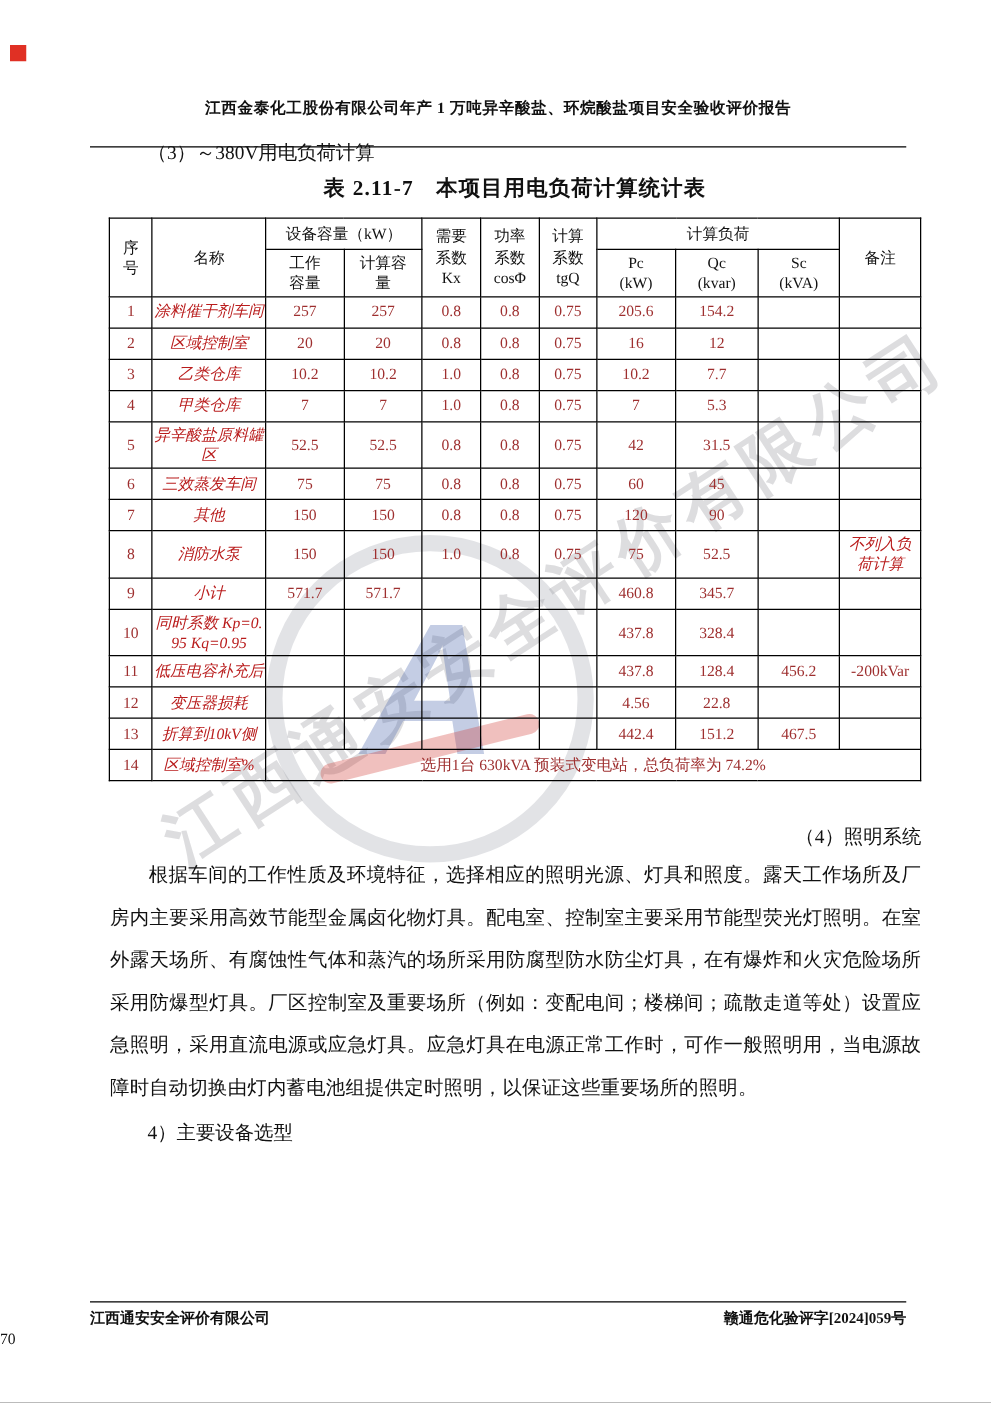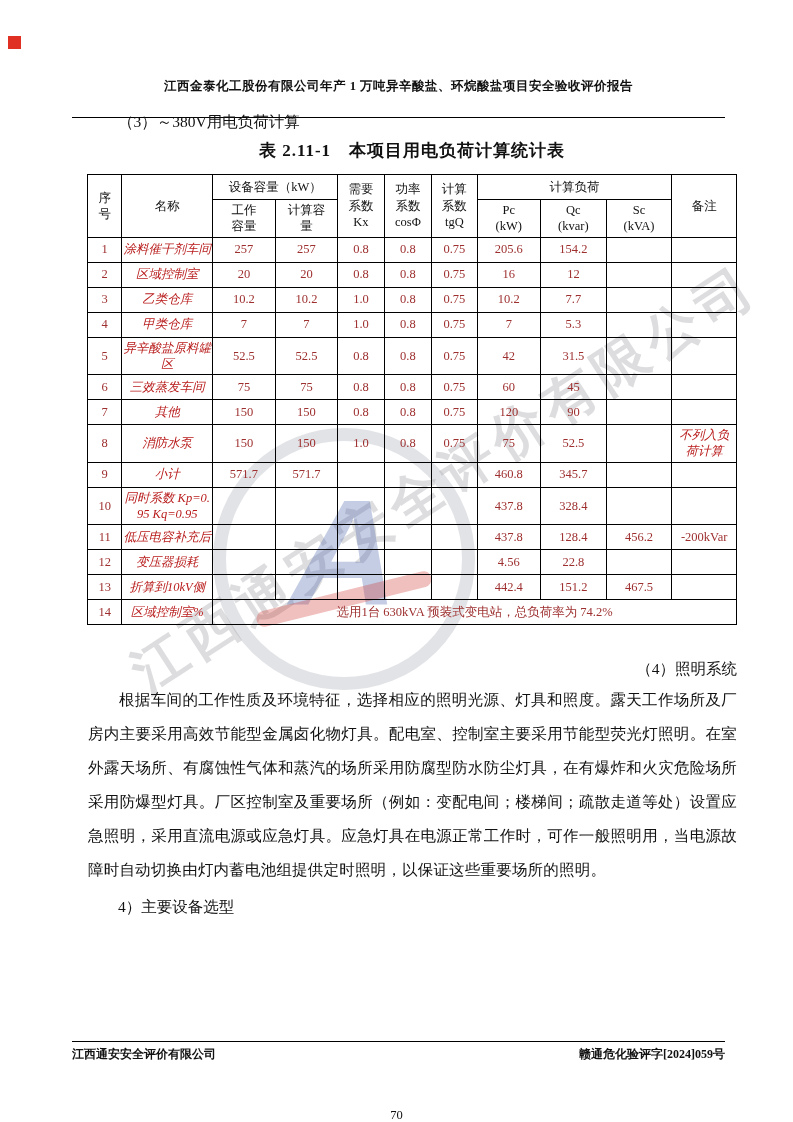--- a/index.html
+++ b/index.html
@@ -66,42 +66,42 @@
   }
   .h4b { font-size:15.5px; text-indent:2em; margin:2px 0 0 0; line-height:34px; }
 
   
   .doc-footer {
     position:absolute; left:72px; right:68px; top:1041px; z-index:2;
     border-top:1.6px solid #000; padding-top:4px;
     display:flex; justify-content:space-between;
     font-size:12px; font-weight:bold;
   }
-  .page-number { position:absolute; top:1108px; left:0; right:0; text-align:center; font-size:12.5px; z-index:2; }
+  .page-number { position:absolute; top:1064px; left:0; right:0; font-size:12.5px; z-index:2; }
 </style>
 </head>
 <body>
 
 <div class="page">
 
   <div class="corner-mark"></div>
 
   <div class="wm wm-diag">江西通安安全评价有限公司</div>
   <div class="wm wm-logo">
     <div class="wm-logo-letter">A</div>
     <div class="wm-logo-swoosh"></div>
   </div>
 
   <div class="doc-header">江西金泰化工股份有限公司年产 1 万吨异辛酸盐、环烷酸盐项目安全验收评价报告</div>
 
   <div class="content">
 
     <div class="h3">（3）～380V用电负荷计算</div>
 
-    <div class="table-title">表 2.11-1　本项目用电负荷计算统计表</div>
+    <div class="table-title">表 2.11-7　本项目用电负荷计算统计表</div>
 
     <table class="load">
       <colgroup>
         <col style="width:34px">
           <col style="width:90px">
           <col style="width:62px">
           <col style="width:62px">
         <col style="width:46px">
           <col style="width:47px">
           <col style="width:45px">

